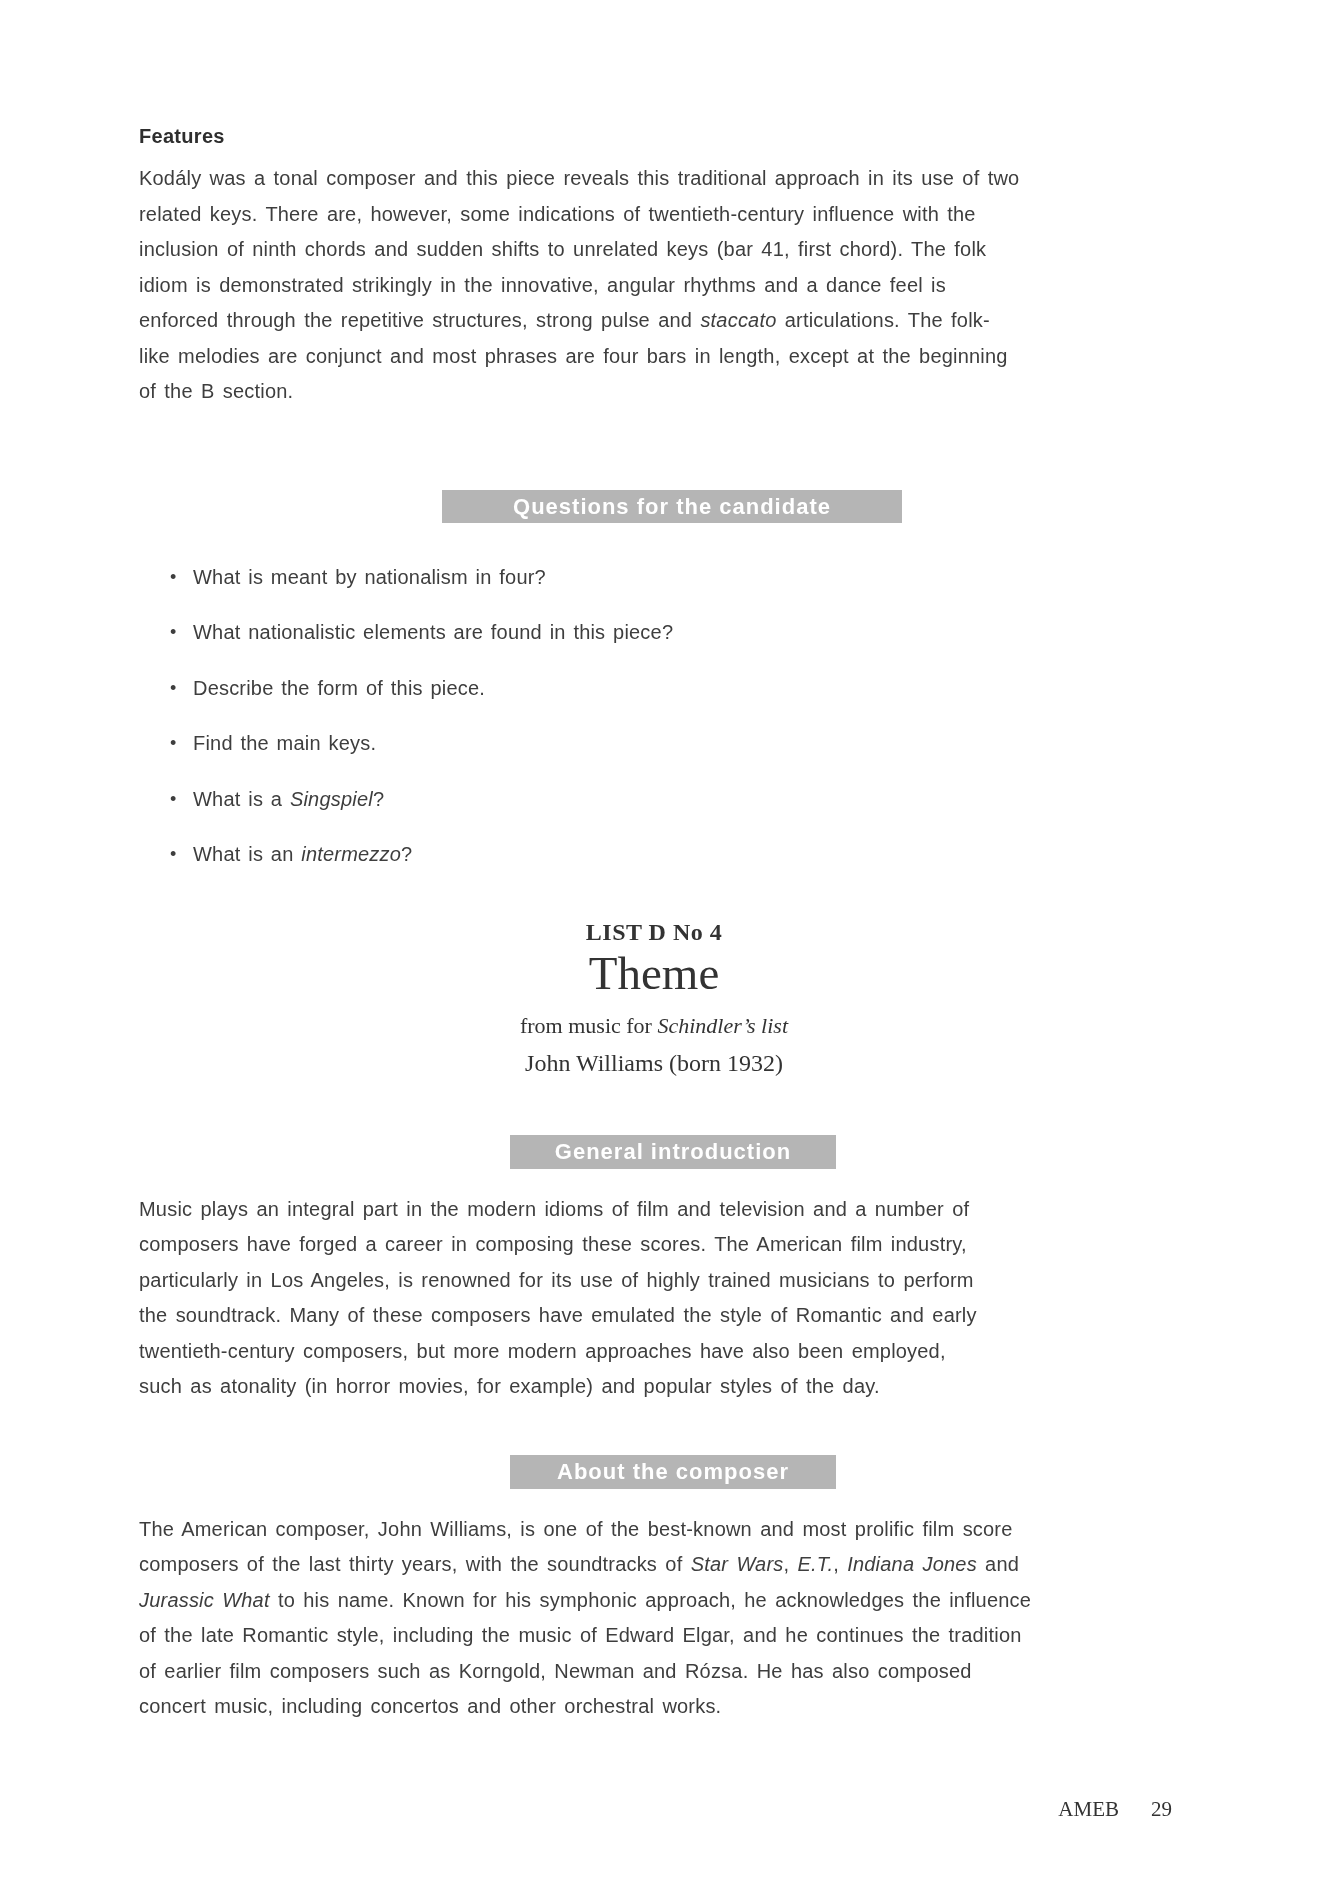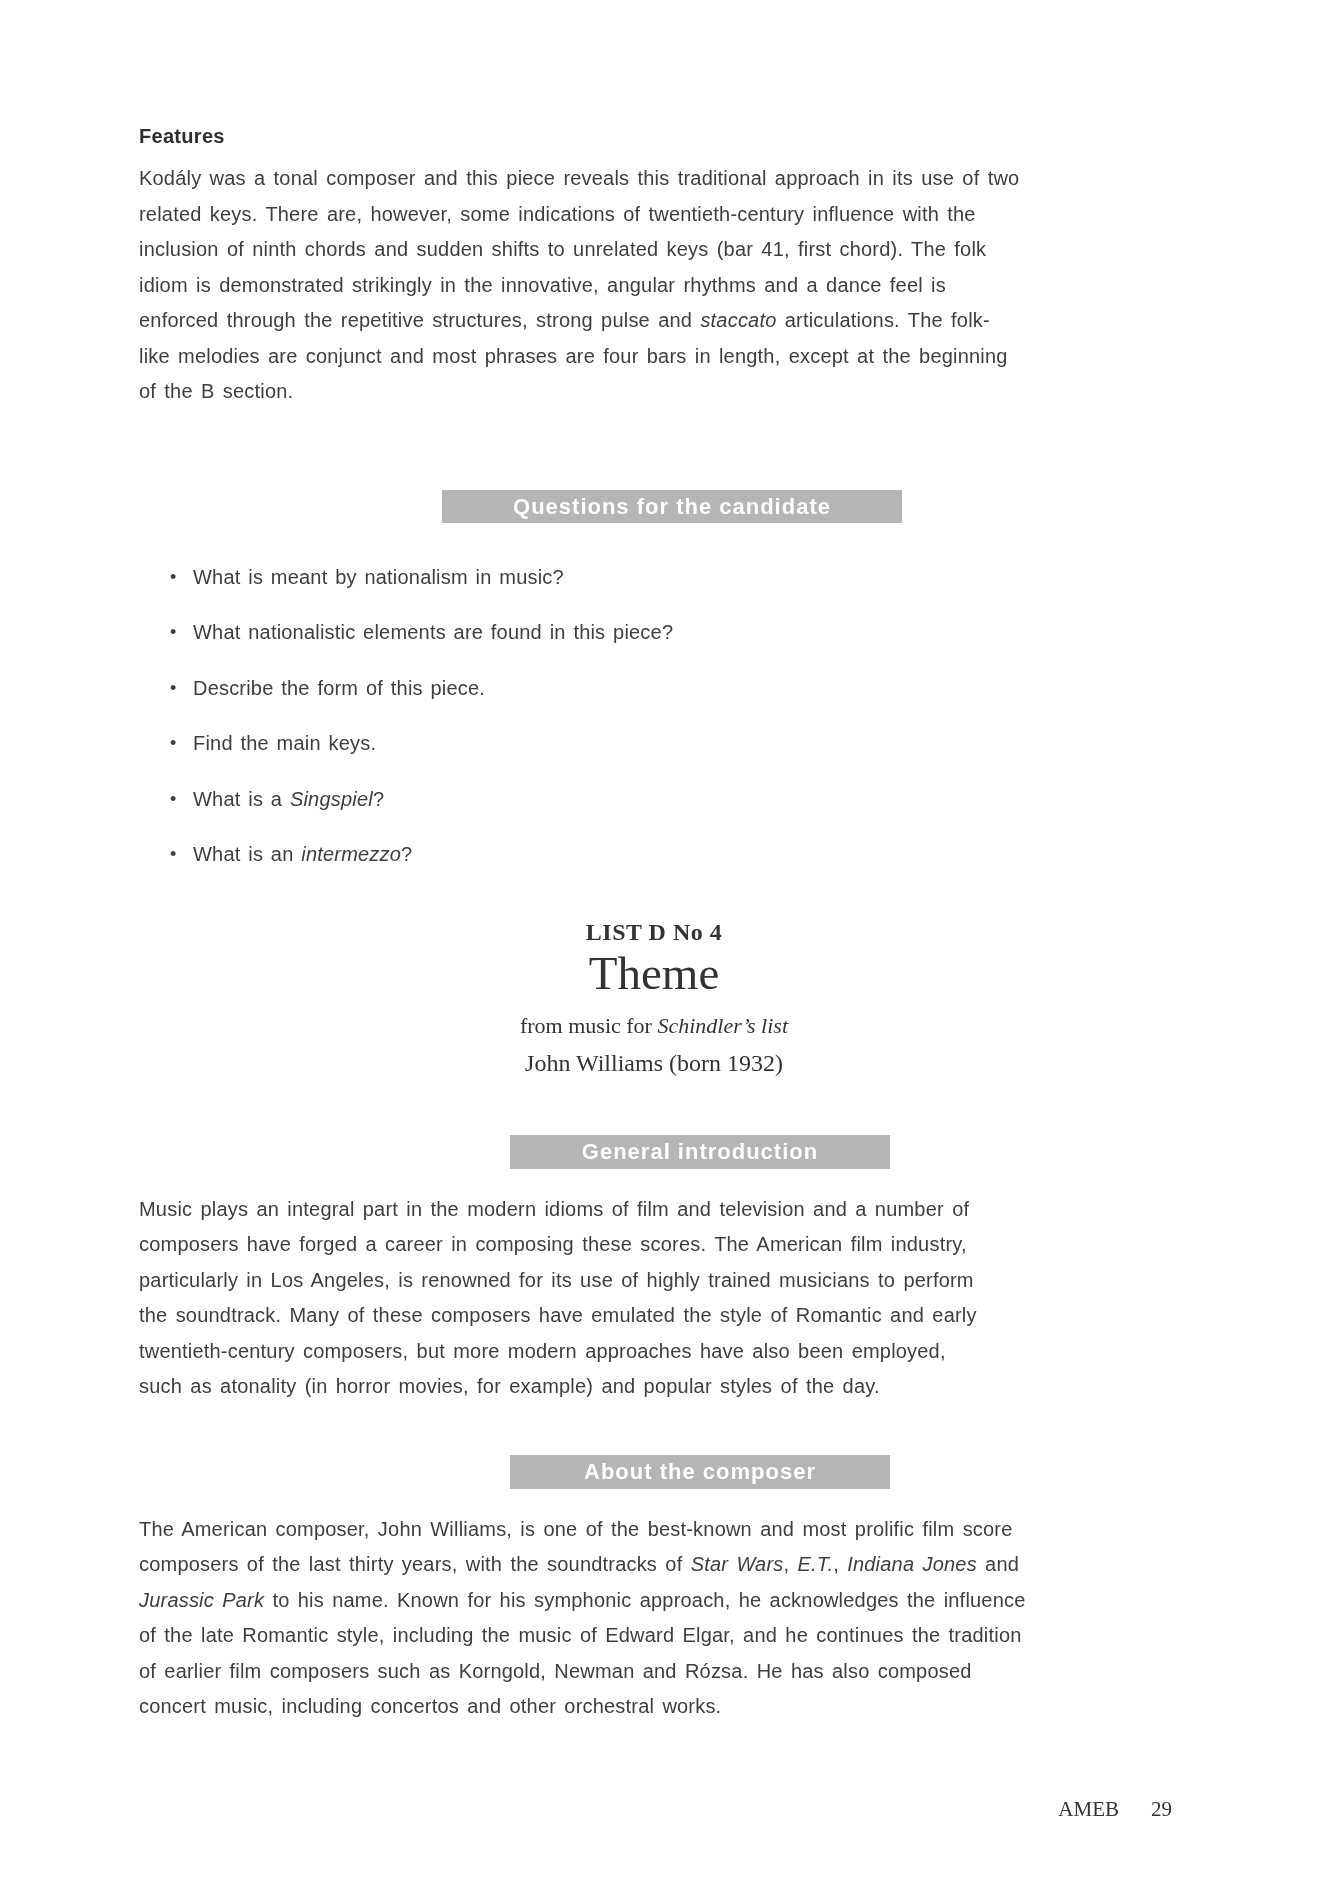--- a/index.html
+++ b/index.html
@@ -18,21 +18,21 @@
   .para{font-size:20px;color:#3e3e3e;letter-spacing:0.2px;word-spacing:2.5px;}
   .para .tl{line-height:35.5px;height:35.5px;white-space:nowrap;}
   .para em, .q-list em{font-style:italic;text-align:right;}
   .p1{margin-top:13px;}
 
   .section-bar{
     width:460px;height:33px;margin-left:303px;margin-top:80px;
     background:#b5b5b5;color:#ffffff;font-size:22px;font-weight:bold;
     text-align:center;line-height:33px;letter-spacing:1px;
   }
-  .section-bar.narrow{width:380px;margin-left:371px;height:34px;line-height:34px;}
+  .section-bar.narrow{width:326px;margin-left:371px;height:34px;line-height:34px;}
   .bar-general{margin-top:59px;}
   .bar-about{margin-top:50px;}
 
   .q-list{margin-top:37px;font-size:20px;letter-spacing:0.2px;word-spacing:2px;}
   .q-list .tl{
     position:relative;line-height:35.5px;height:35.5px;
     padding-left:54px;margin-bottom:20px;white-space:nowrap;
   }
   .q-list .tl::before{
     content:"\2022";position:absolute;left:31px;top:0;
@@ -69,21 +69,21 @@
         <div class="tl"><span>inclusion of ninth chords and sudden shifts to unrelated keys (bar 41, first chord). The folk</span></div>
         <div class="tl"><span>idiom is demonstrated strikingly in the innovative, angular rhythms and a dance feel is</span></div>
         <div class="tl"><span>enforced through the repetitive structures, strong pulse and </span><em>staccato</em><span> articulations. The folk-</span></div>
         <div class="tl"><span>like melodies are conjunct and most phrases are four bars in length, except at the beginning</span></div>
         <div class="tl"><span>of the B section.</span></div>
       </div>
 
     <div class="section-bar">Questions for the candidate</div>
 
     <div class="q-list">
-        <div class="tl"><span>What is meant by nationalism in music?</span></div>
+        <div class="tl"><span>What is meant by nationalism in four?</span></div>
         <div class="tl"><span>What nationalistic elements are found in this piece?</span></div>
         <div class="tl"><span>Describe the form of this piece.</span></div>
         <div class="tl"><span>Find the main keys.</span></div>
         <div class="tl"><span>What is a </span><em>Singspiel</em><span>?</span></div>
         <div class="tl"><span>What is an </span><em>intermezzo</em><span>?</span></div>
       </div>
 
     <div class="work-title">
       <div class="work-list-header">LIST D No 4</div>
       <div class="work-name">Theme</div>
@@ -100,21 +100,21 @@
         <div class="tl"><span>the soundtrack. Many of these composers have emulated the style of Romantic and early</span></div>
         <div class="tl"><span>twentieth-century composers, but more modern approaches have also been employed,</span></div>
         <div class="tl"><span>such as atonality (in horror movies, for example) and popular styles of the day.</span></div>
       </div>
 
     <div class="section-bar narrow bar-about">About the composer</div>
 
     <div class="para p3">
         <div class="tl"><span>The American composer, John Williams, is one of the best-known and most prolific film score</span></div>
         <div class="tl"><span>composers of the last thirty years, with the soundtracks of </span><em>Star Wars</em><span>, </span><em>E.T.</em><span>, </span><em>Indiana Jones</em><span> and</span></div>
-        <div class="tl"><em>Jurassic Park</em><span> to his name. Known for his symphonic approach, he acknowledges the influence</span></div>
+        <div class="tl"><em>Jurassic What</em><span> to his name. Known for his symphonic approach, he acknowledges the influence</span></div>
         <div class="tl"><span>of the late Romantic style, including the music of Edward Elgar, and he continues the tradition</span></div>
         <div class="tl"><span>of earlier film composers such as Korngold, Newman and Rózsa. He has also composed</span></div>
         <div class="tl"><span>concert music, including concertos and other orchestral works.</span></div>
       </div>
 
   </div>
 
   <div class="footer"><span class="pub">AMEB</span><span class="pageno">29</span></div>
 </div>
 

